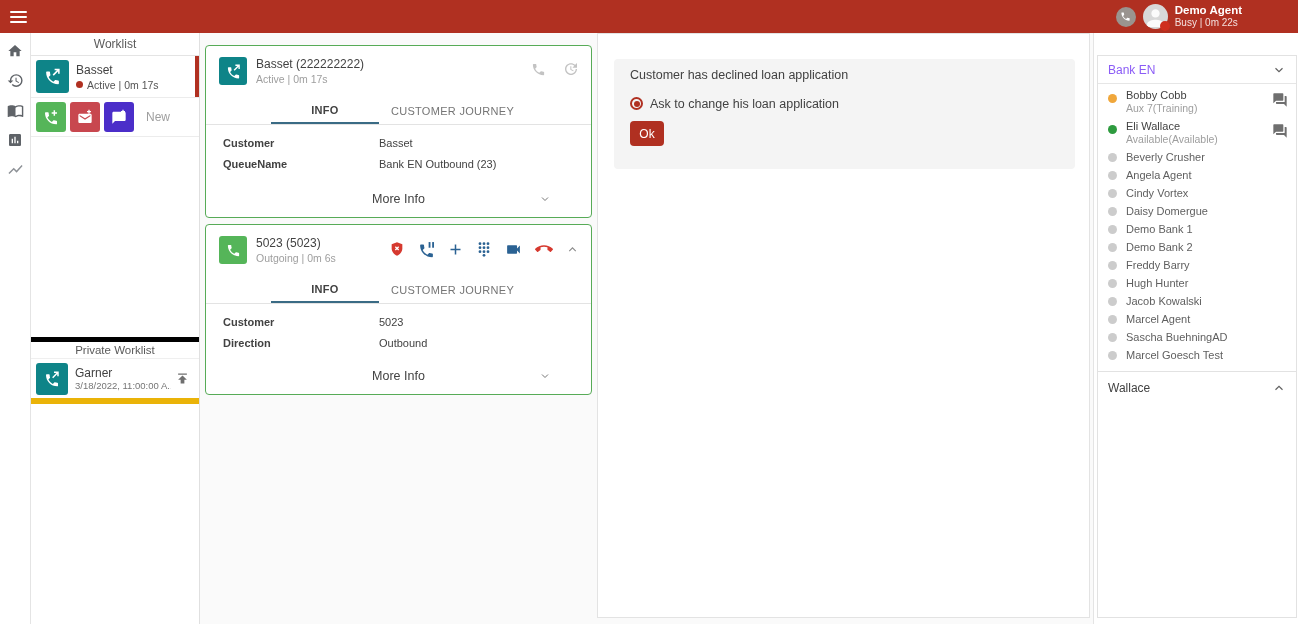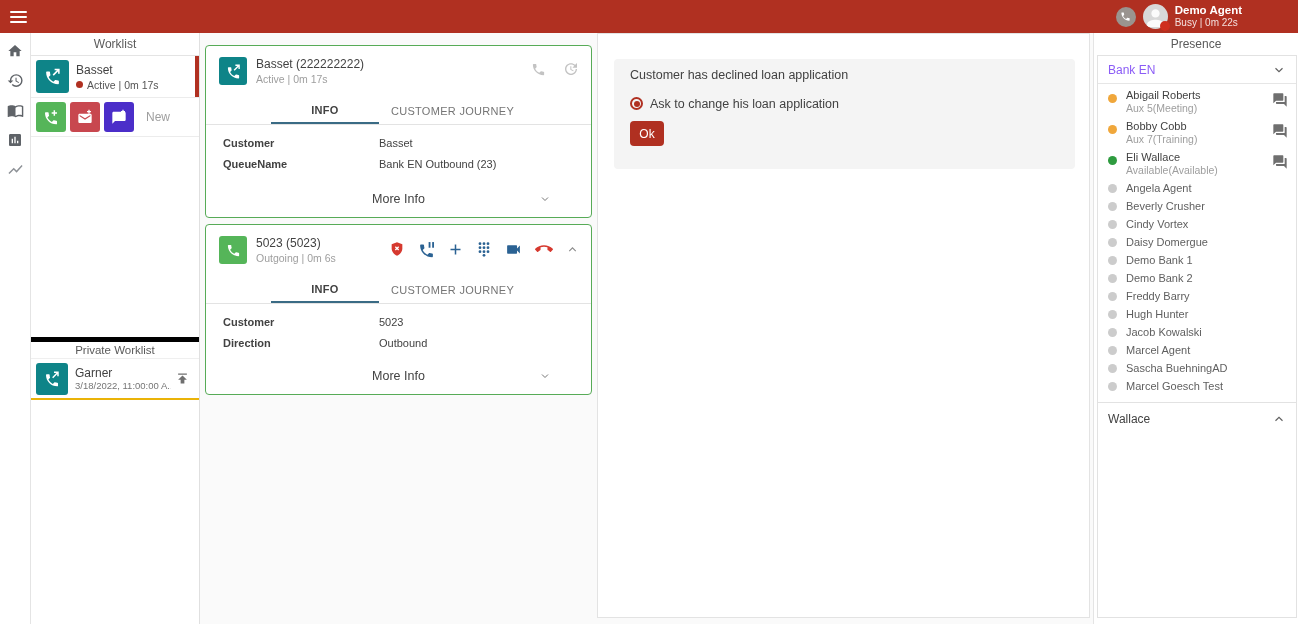--- a/index.html
+++ b/index.html
@@ -37,21 +37,21 @@
   .wl-texts{margin-left:7px;min-width:0;}
   .wl-name{font-size:12px;color:#424242;line-height:14px;}
   .wl-sub{display:flex;align-items:center;margin-top:2px;}
   .wl-sub .adot{width:7px;height:7px;border-radius:50%;background:var(--accent);margin-right:4px;flex:none;}
   .wl-sub span{font-size:10.5px;color:#555;}
   .sel-bar{position:absolute;right:0;top:0;bottom:0;width:4px;background:var(--accent);}
   .wl-new{display:flex;align-items:center;height:38px;padding:0 5px;border-bottom:1px solid #ececec;gap:4px;}
   .wl-new .lbl{margin-left:8px;font-size:12px;color:#9e9e9e;}
   .wl-private{position:absolute;top:304px;left:0;right:0;}
   .wl-private .panel-title{border-top:5px solid #000000;height:16px;line-height:16px;font-size:11.5px;border-bottom:1px solid #efefef;}
-  .wl-pitem{display:flex;align-items:center;height:39px;padding:0 5px;border-bottom:2px solid #eab308;cursor:pointer;}
+  .wl-pitem{display:flex;align-items:center;height:39px;padding:0 5px;border-bottom:6px solid #eab308;cursor:pointer;}
   .wl-pname{font-size:12px;color:#424242;line-height:13px;}
   .wl-pts{font-size:9.5px;color:#757575;white-space:nowrap;overflow:hidden;max-width:96px;}
   .pub{margin-left:auto;color:#6f6f6f;cursor:pointer;padding-right:4px;}
 
   
   .cards{position:absolute;top:33px;left:200px;bottom:0;width:397px;background:#fafafa;box-sizing:border-box;padding:12px 0 0 5px;}
   .card{width:387px;box-sizing:border-box;background:#fff;border:1px solid var(--cardBorder);border-radius:4px;position:relative;margin-bottom:6px;}
   .card.h1{height:173px;} .card.h2{height:171px;}
   .c-head{display:flex;align-items:flex-start;padding:11px 12px 0 13px;}
   .c-titles{margin-left:9px;}
@@ -380,80 +380,67 @@
       <div class="radio-row checked">
             <span class="radio"></span>
             <span class="radio-label">Ask to change his loan application</span>
           </div>
         </div>
       <button class="okbtn">Ok</button>
     </div>
   </section>
 
   <aside class="presence">
-    <div class="panel-title">Presence</div>
     <div class="p-box">
       <div class="p-group">
         <span class="glabel">Bank EN</span>
         <span class="chev">
             <svg width="14" height="14" viewBox="0 0 24 24" fill="none" stroke="currentColor" stroke-width="2">
               <path d="M6 9l6 6 6-6"></path>
             </svg>
           </span>
       </div>
       <div class="agents">
 
-      <div class="agent away">
-            <span class="dot"></span>
-            <span class="texts">
-              <span class="aname">Abigail Roberts</span>
-              <span class="astatus">Aux 5(Meeting)</span>
+          <div class="agent away">
+            <span class="dot"></span>
+            <span class="texts">
+              <span class="aname">Bobby Cobb</span>
+              <span class="astatus">Aux 7(Training)</span>
             </span>
             <span class="chat">
               <svg width="16" height="16" viewBox="0 0 24 24" fill="currentColor">
                 <path d="M21 6h-2v9H6v2c0 .55.45 1 1 1h11l4 4V7c0-.55-.45-1-1-1zM17 12V3c0-.55-.45-1-1-1H3c-.55 0-1 .45-1 1v14l4-4h10c.55 0 1-.45 1-1z"></path>
               </svg>
             </span>
           </div>
-          <div class="agent away">
-            <span class="dot"></span>
-            <span class="texts">
-              <span class="aname">Bobby Cobb</span>
-              <span class="astatus">Aux 7(Training)</span>
+          <div class="agent available">
+            <span class="dot"></span>
+            <span class="texts">
+              <span class="aname">Eli Wallace</span>
+              <span class="astatus">Available(Available)</span>
             </span>
             <span class="chat">
               <svg width="16" height="16" viewBox="0 0 24 24" fill="currentColor">
                 <path d="M21 6h-2v9H6v2c0 .55.45 1 1 1h11l4 4V7c0-.55-.45-1-1-1zM17 12V3c0-.55-.45-1-1-1H3c-.55 0-1 .45-1 1v14l4-4h10c.55 0 1-.45 1-1z"></path>
               </svg>
             </span>
           </div>
-          <div class="agent available">
-            <span class="dot"></span>
-            <span class="texts">
-              <span class="aname">Eli Wallace</span>
-              <span class="astatus">Available(Available)</span>
-            </span>
-            <span class="chat">
-              <svg width="16" height="16" viewBox="0 0 24 24" fill="currentColor">
-                <path d="M21 6h-2v9H6v2c0 .55.45 1 1 1h11l4 4V7c0-.55-.45-1-1-1zM17 12V3c0-.55-.45-1-1-1H3c-.55 0-1 .45-1 1v14l4-4h10c.55 0 1-.45 1-1z"></path>
-              </svg>
-            </span>
+          <div class="agent offline simple">
+            <span class="dot"></span>
+            <span class="texts">
+              <span class="aname">Beverly Crusher</span>
+
+            </span>
+
           </div>
           <div class="agent offline simple">
             <span class="dot"></span>
             <span class="texts">
               <span class="aname">Angela Agent</span>
-
-            </span>
-
-          </div>
-          <div class="agent offline simple">
-            <span class="dot"></span>
-            <span class="texts">
-              <span class="aname">Beverly Crusher</span>
 
             </span>
 
           </div>
           <div class="agent offline simple">
             <span class="dot"></span>
             <span class="texts">
               <span class="aname">Cindy Vortex</span>
 
             </span>

